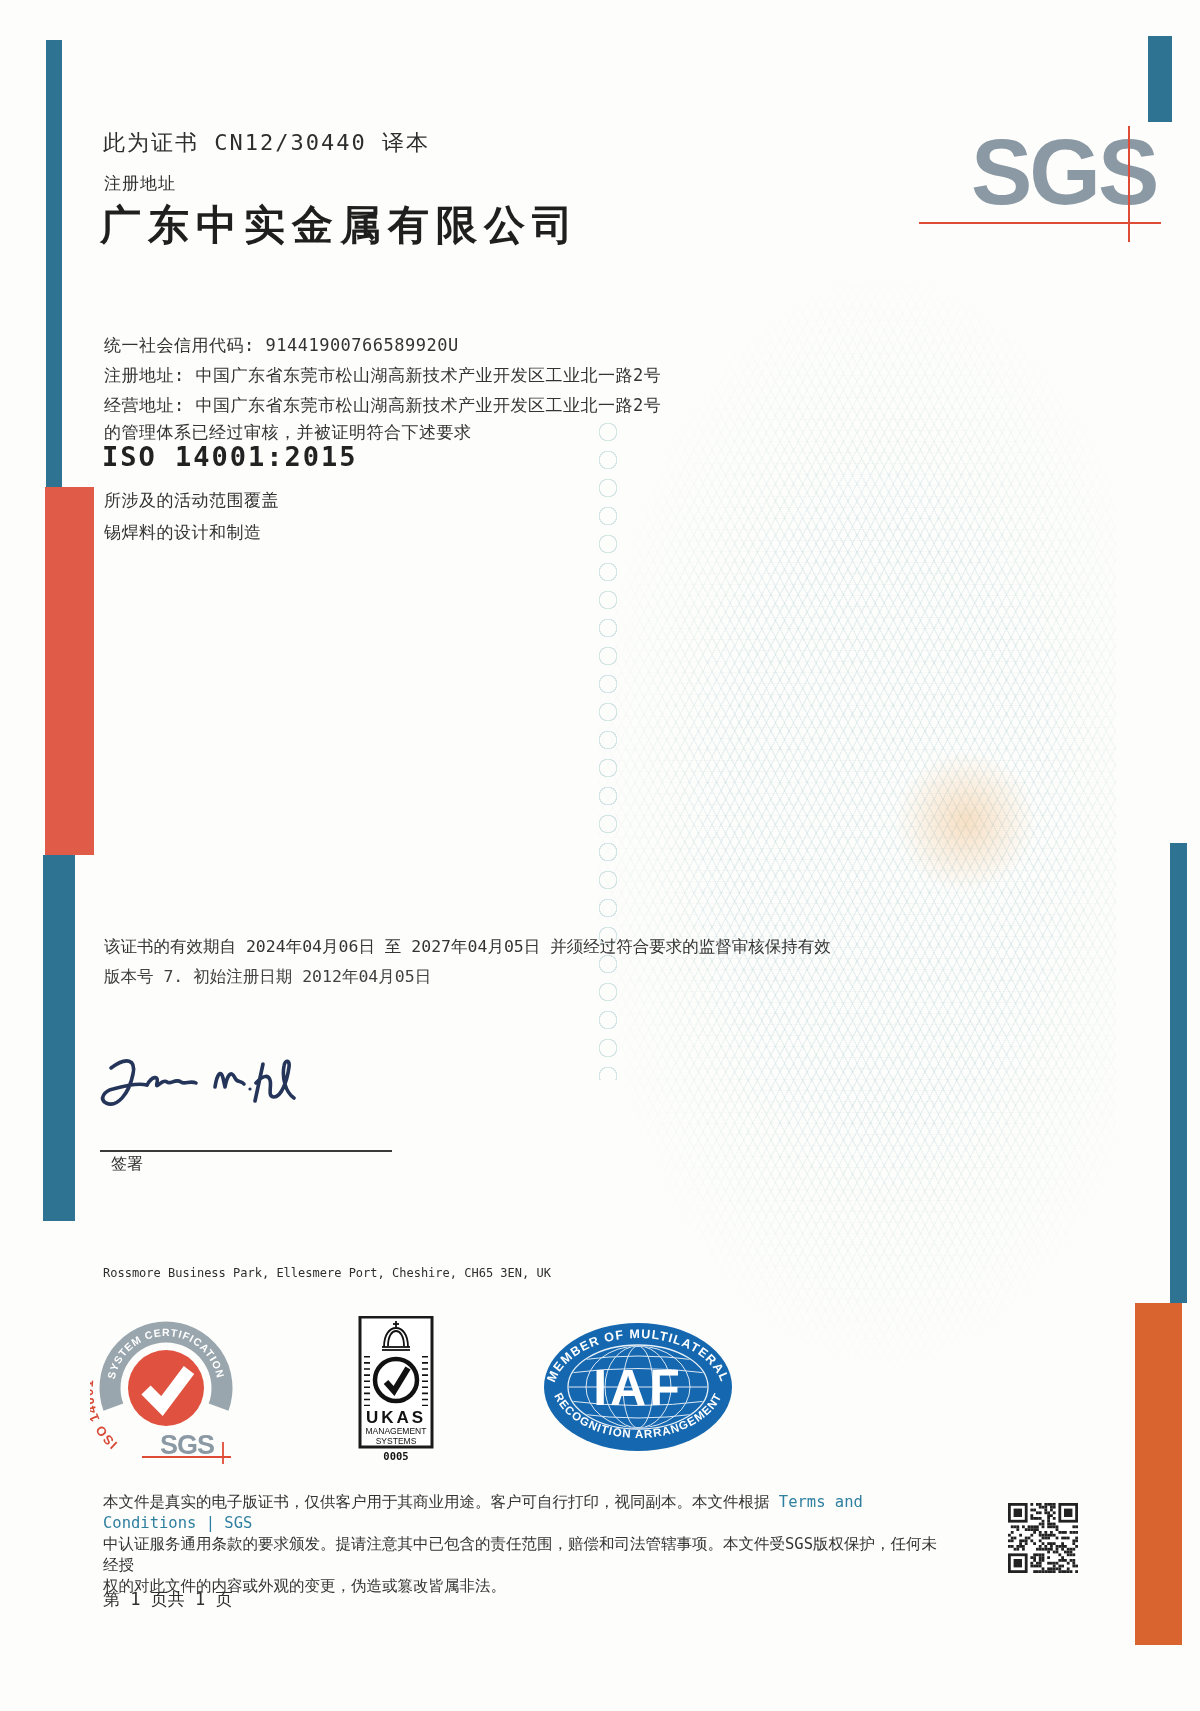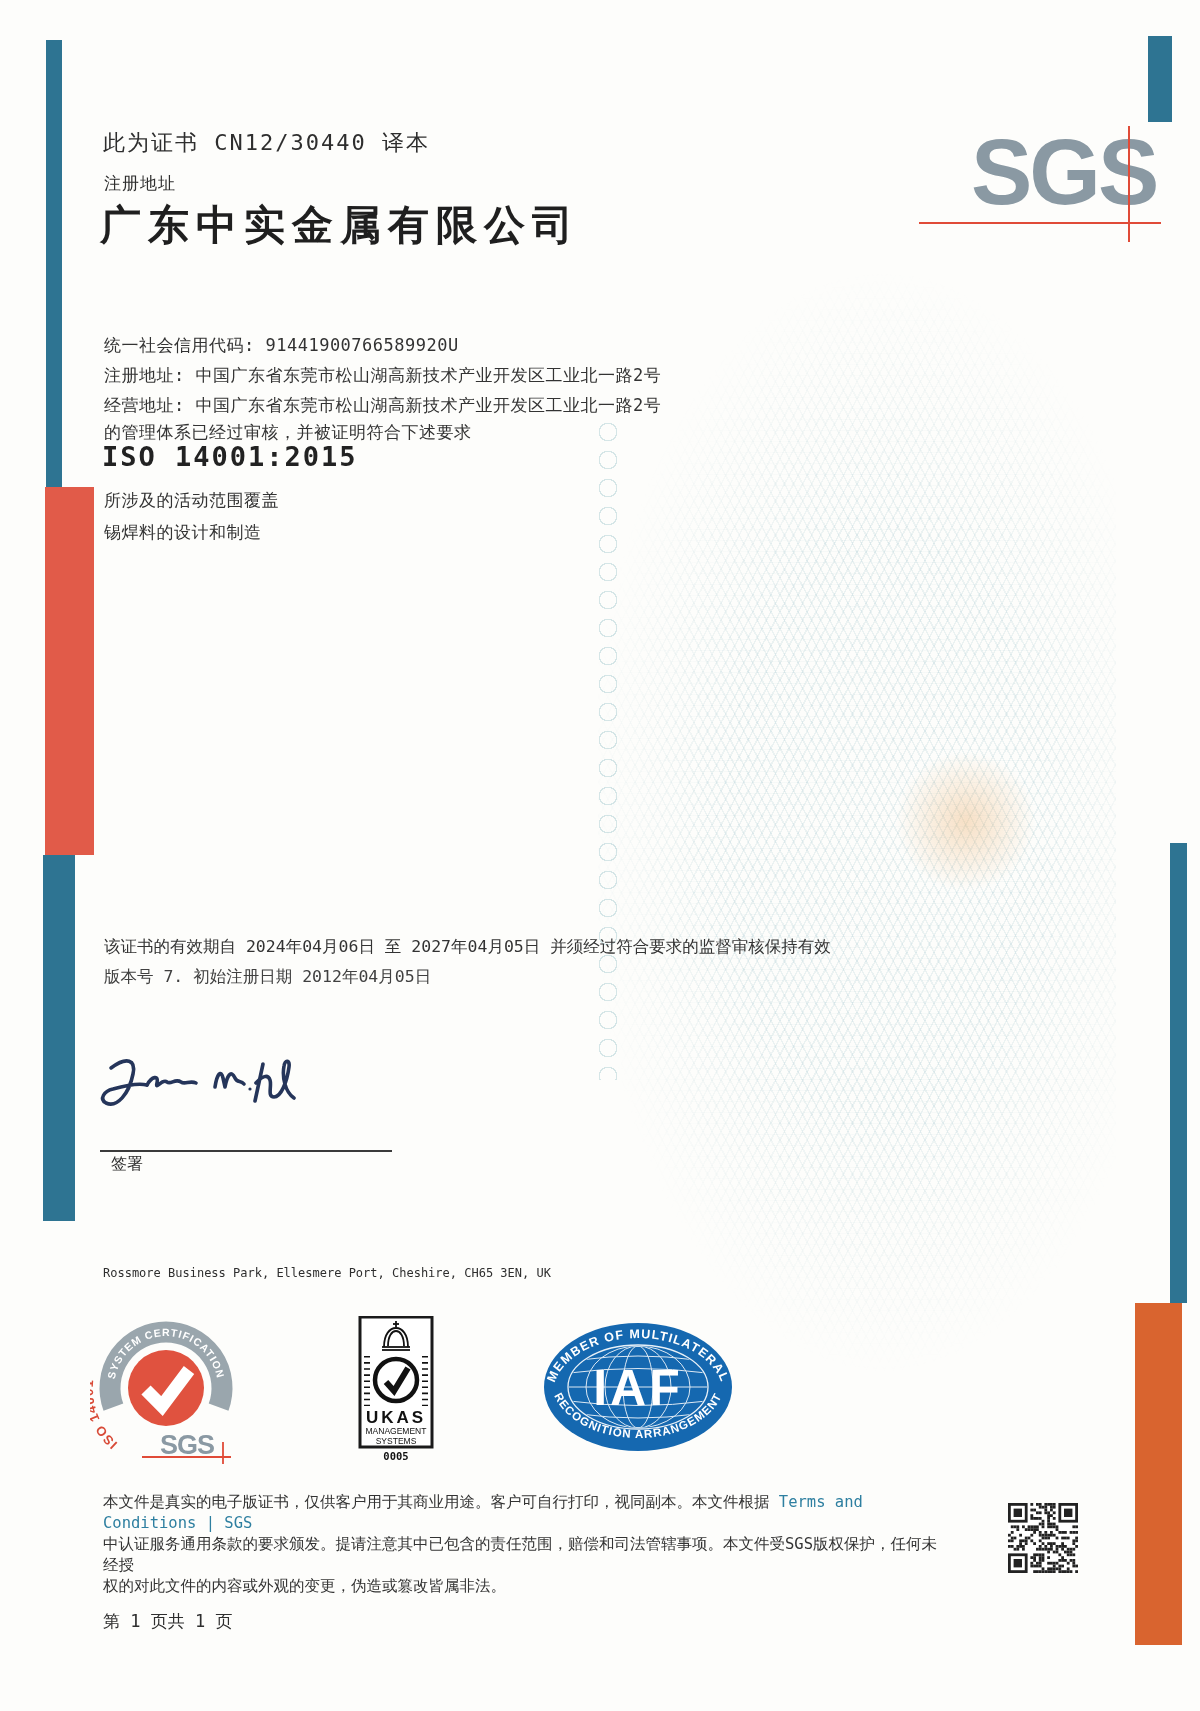--- a/index.html
+++ b/index.html
@@ -49,21 +49,21 @@
   .t-standard{left:102px; top:441px; font-size:27px; font-weight:bold; letter-spacing:2px; color:#222;}
   .t-validity{left:104px; top:936px; width:810px; font-size:16.5px; color:#333;}
   .t-version{left:104px; top:966px; font-size:16.5px; color:#404040;}
   .sig-line{left:100px; top:1150px; width:292px; height:2px; background:#3b3b3b;}
   .t-sign-label{left:103px; top:1154px; font-size:16px;margin-left:8px;}
   .signatory{left:103px; top:1179px; font-size:15.5px; line-height:19.5px; color:#2e2e2e;}
   .sig-addr{left:103px; top:1261px; font-size:12px; line-height:24px; color:#2e2e2e;}
   
   .footer-text{left:103px; top:1492px; width:840px; font-size:15.5px; line-height:21px; color:#333;}
   .footer-link{color:#2e7fa0;}
-  .t-page{left:103px; top:1588px; font-size:17px;margin-top:22px;}
+  .t-page{left:103px; top:1588px; font-size:17px;}
   .qr{left:1008px; top:1503px; width:70px; height:70px;}
   .badge{position:absolute;}
   svg text{font-family:"Liberation Sans","DejaVu Sans",sans-serif;}
   svg .monotxt{font-family:"DejaVu Sans Mono","Liberation Mono",monospace;}
 </style>
 </head>
 <body>
 
 <div class="page">
 

